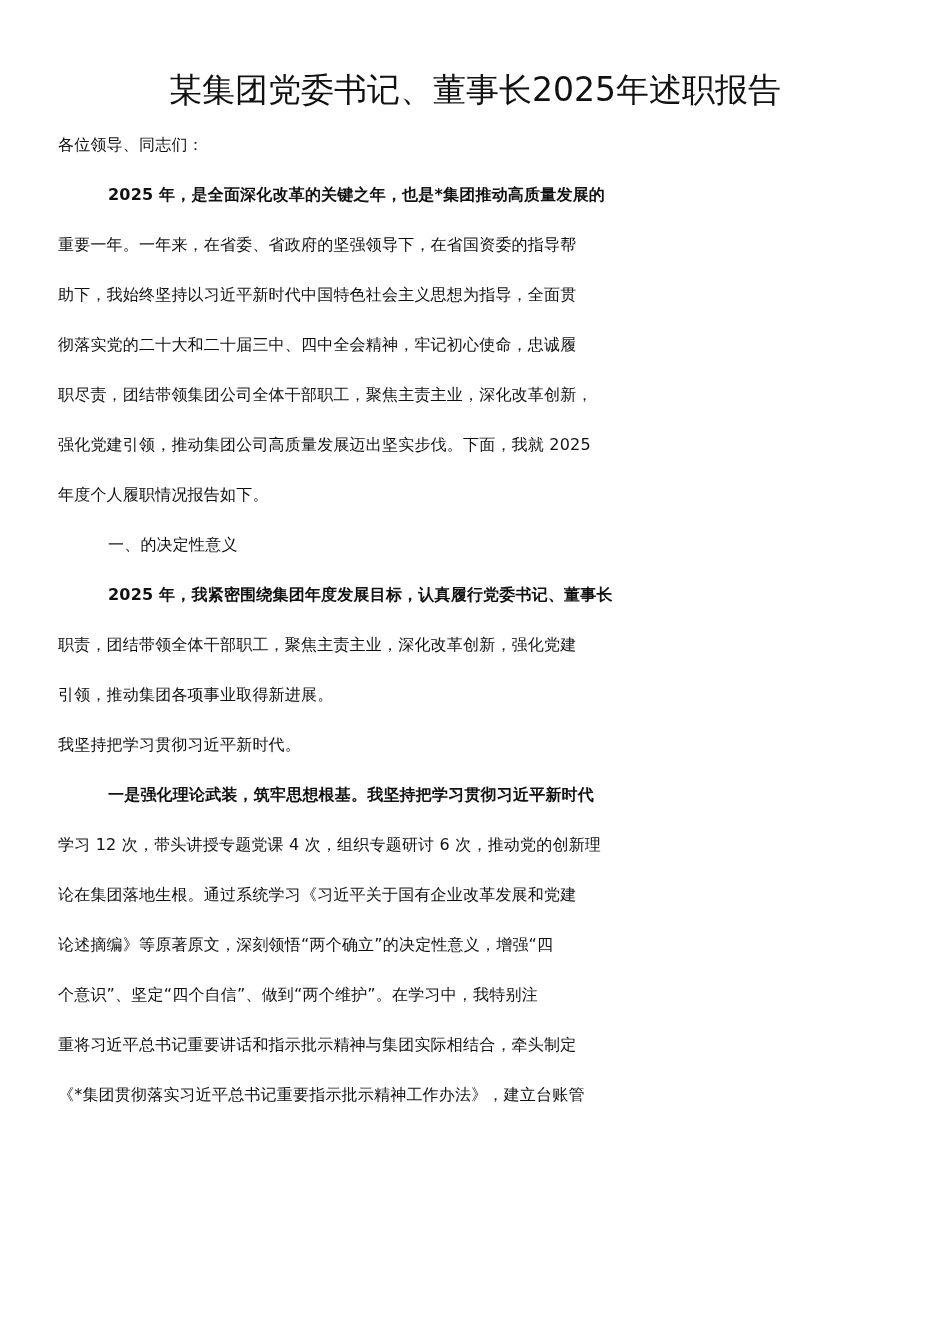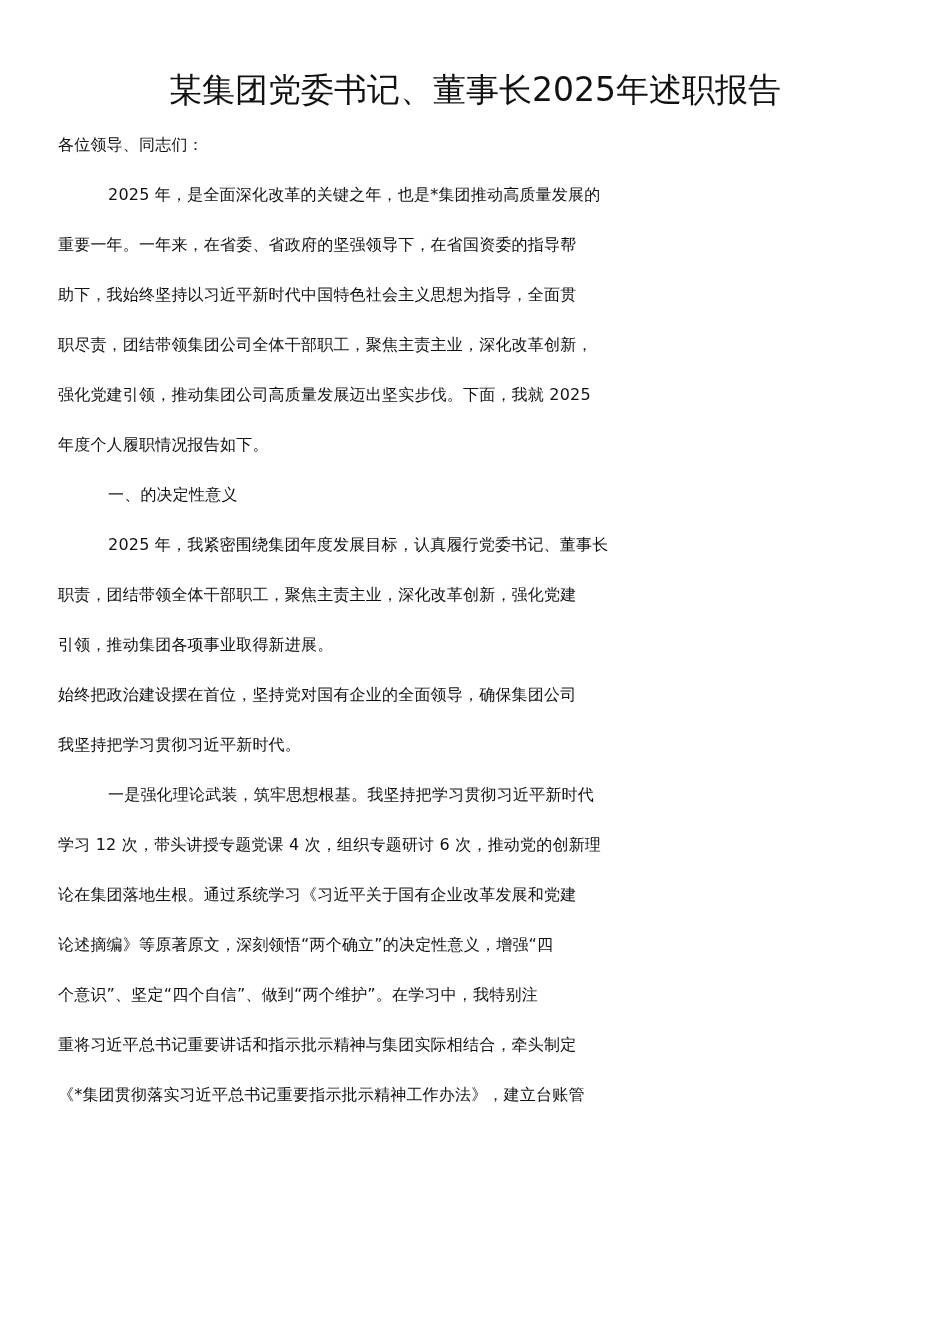--- a/index.html
+++ b/index.html
@@ -42,54 +42,54 @@
     width: 836px;
   }
   .line {
     height: 50px;
     line-height: 50px;
     font-size: 16px;
     white-space: nowrap;
     overflow: visible;
     letter-spacing: 0.2px;
   }
-  .indent { padding-left: 50px; }
+  .indent { padding-left: 50px; font-weight: bold; }
   .bold { font-weight: bold; }
   .h2 { padding-left: 50px; }
 </style>
 </head>
 <body>
 
 <div class="page">
 
   <h1 class="title">某集团党委书记、董事长2025年述职报告</h1>
 
   <div class="body">
 
     <div class="line">各位领导、同志们：</div>
 
     <div>
       <div class="line indent">2025 年，是全面深化改革的关键之年，也是*集团推动高质量发展的</div>
       <div class="line">重要一年。一年来，在省委、省政府的坚强领导下，在省国资委的指导帮</div>
       <div class="line">助下，我始终坚持以习近平新时代中国特色社会主义思想为指导，全面贯</div>
+      <div class="line">彻落实党的二十大和二十届三中、四中全会精神，牢记初心使命，忠诚履</div>
       <div class="line">职尽责，团结带领集团公司全体干部职工，聚焦主责主业，深化改革创新，</div>
       <div class="line">强化党建引领，推动集团公司高质量发展迈出坚实步伐。下面，我就 2025</div>
       <div class="line">年度个人履职情况报告如下。</div>
     </div>
 
     <div class="line h2">一、的决定性意义</div>
 
     <div>
       <div class="line indent">2025 年，我紧密围绕集团年度发展目标，认真履行党委书记、董事长</div>
       <div class="line">职责，团结带领全体干部职工，聚焦主责主业，深化改革创新，强化党建</div>
       <div class="line">引领，推动集团各项事业取得新进展。</div>
     </div>
 
     <div>
-      <div class="line">始终把政治建设摆在首位，坚持党对国有企业的全面领导，确保集团公司</div>
       <div class="line">我坚持把学习贯彻习近平新时代。</div>
     </div>
 
     <div>
       <div class="line indent">一是强化理论武装，筑牢思想根基。我坚持把学习贯彻习近平新时代</div>
       <div class="line">学习 12 次，带头讲授专题党课 4 次，组织专题研讨 6 次，推动党的创新理</div>
       <div class="line">论在集团落地生根。通过系统学习《习近平关于国有企业改革发展和党建</div>
       <div class="line">论述摘编》等原著原文，深刻领悟“两个确立”的决定性意义，增强“四</div>
       <div class="line">个意识”、坚定“四个自信”、做到“两个维护”。在学习中，我特别注</div>
       <div class="line">重将习近平总书记重要讲话和指示批示精神与集团实际相结合，牵头制定</div>

